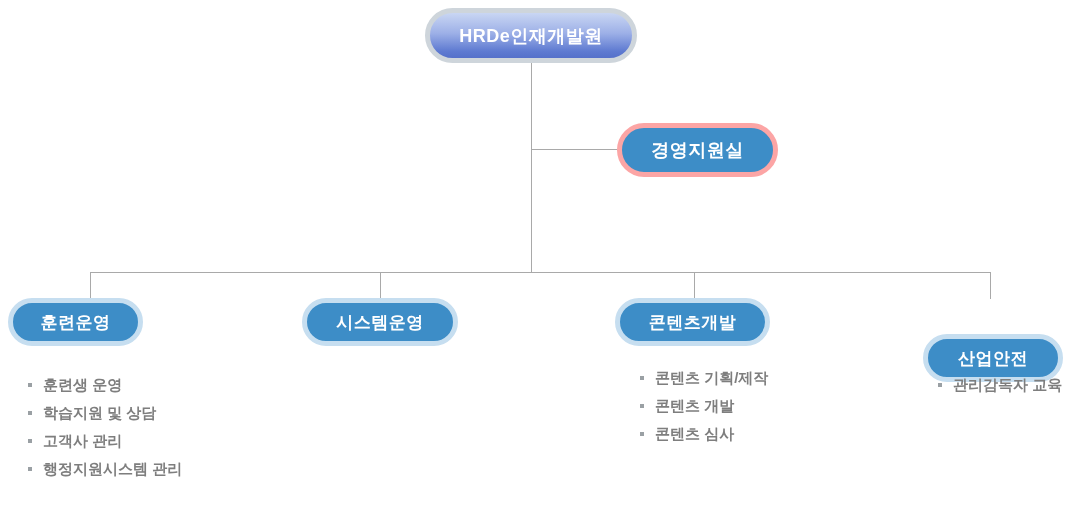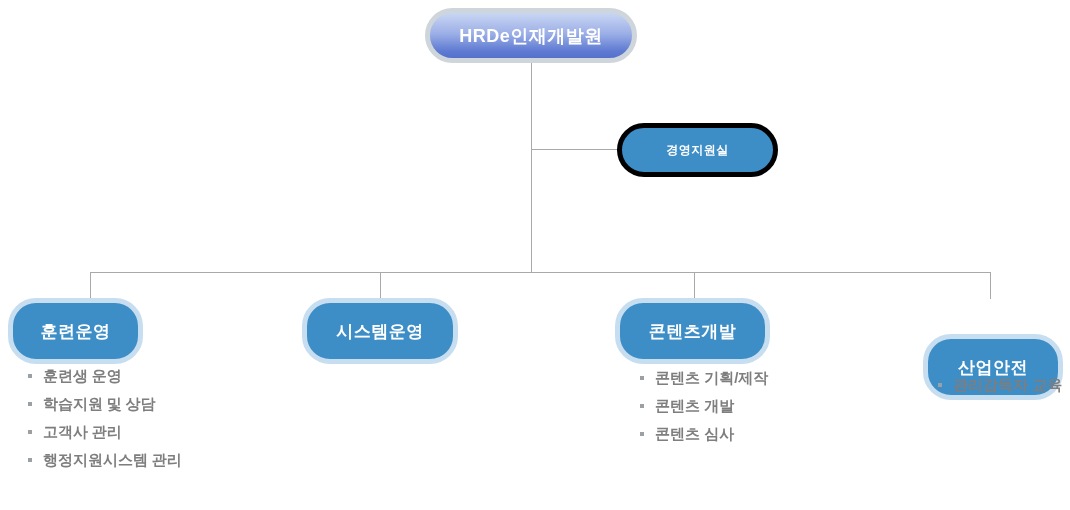--- a/index.html
+++ b/index.html
@@ -34,42 +34,42 @@
     letter-spacing: 0.5px;
   }
   .pill-root {
     left: 425px; top: 8px; width: 212px; height: 55px;
     border: 5px solid #ced5db;
     background: linear-gradient(180deg, #c9d6f3 0%, #9db0e7 45%, #5e7ad1 85%, #5570ca 100%);
     font-size: 18px;
   }
   .pill-staff {
     left: 617px; top: 123px; width: 161px; height: 54px;
-    border: 5px solid #000000;
+    border: 5px solid #fca5a5;
     background: #3d8dc7;
-    font-size: 12px;
+    font-size: 18px;
   }
   .pill-dept {
-    top: 298px; height: 66px;
+    top: 298px; height: 48px;
     border: 5px solid #c6def0;
     background: #3d8dc7;
     font-size: 17px;
   }
   .pill-dept-0 { left: 8px;   width: 135px; }
   .pill-dept-1 { left: 302px; width: 156px; }
   .pill-dept-2 { left: 615px; width: 155px; font-family: Liberation Serif, serif; }
   .pill-dept-3 { left: 923px; width: 140px; margin-top: 36px; }
 
   
   ul.duty-list {
     position: absolute;
     margin: 0; padding: 0;
     list-style: none;
   }
-  .duty-list-0 { left: 28px;  top: 362px; font-family: Liberation Serif, serif; }
+  .duty-list-0 { left: 28px;  top: 371px; }
   .duty-list-1 { left: 322px; top: 363px; }
   .duty-list-2 { left: 640px; top: 364px; }
   .duty-list-3 { left: 938px; top: 371px; }
   ul.duty-list li {
     height: 28px;
     display: flex; align-items: center;
     font-size: 15px;
     font-weight: 600;
     color: #7e7e7e;
     white-space: nowrap;

